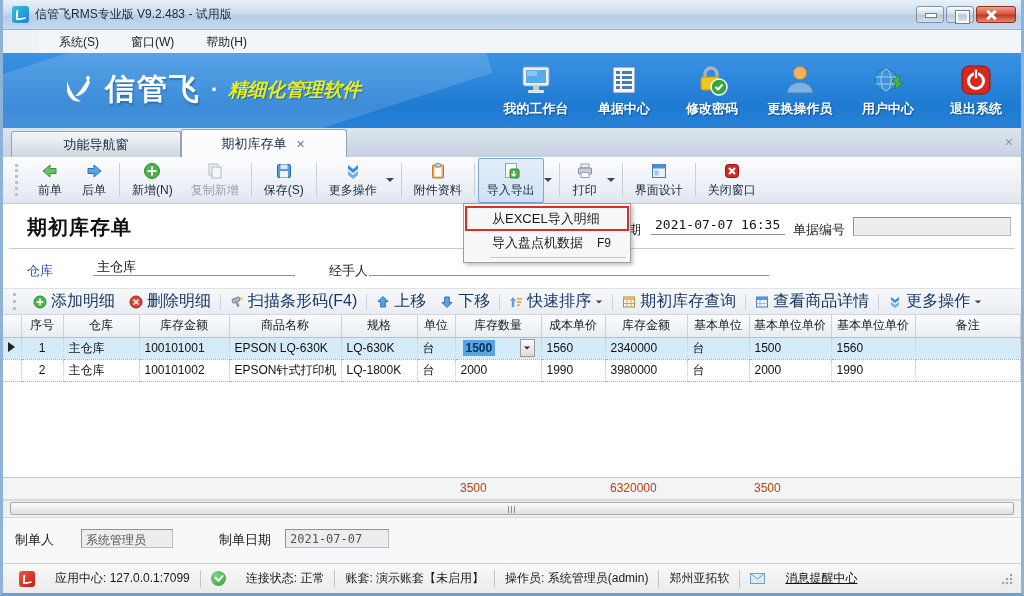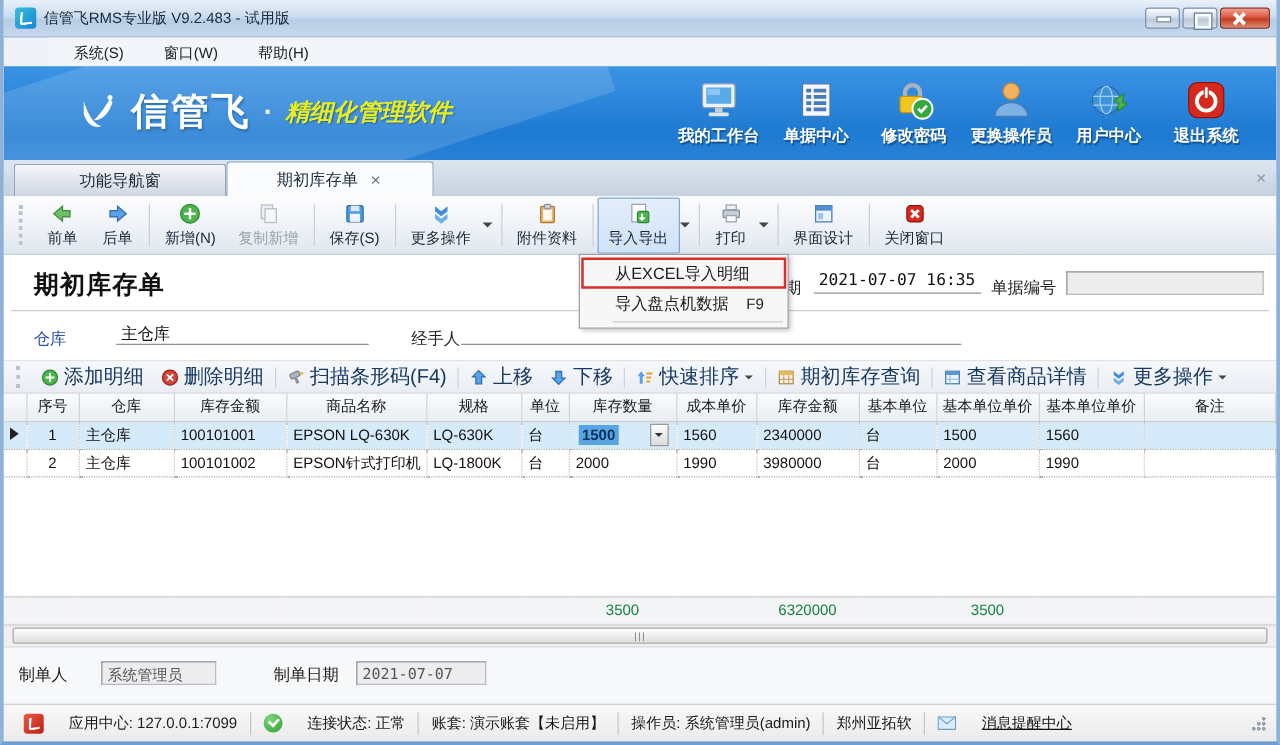--- a/index.html
+++ b/index.html
@@ -32,21 +32,21 @@
 
   
   .banner { position:absolute; top:53px; left:0; right:0; height:89px;
     background:linear-gradient(180deg,#3b93e4 0%,#1e7ad2 60%,#2f86da 100%); overflow:hidden; }
   .banner::before { content:""; position:absolute; left:-80px; top:-40px; width:560px; height:150px;
     background:rgba(255,255,255,0.14); transform:rotate(-18deg); }
   .brand { position:absolute; left:58px; top:16px; display:flex; align-items:center; gap:10px; }
   .brand-name { font-size:30px; font-weight:bold; color:#fff; letter-spacing:2px; text-shadow:1px 2px 2px rgba(0,40,90,.35); }
   .brand-dot { color:#fff; font-size:22px; font-weight:bold; }
   .brand-slogan { font-size:19px; font-weight:bold; font-style:italic; color:#e8ee1e; text-shadow:1px 1px 1px rgba(0,40,90,.4); }
-  .banner-actions { position:absolute; right:17px; top:6px; display:flex; }
+  .banner-actions { position:absolute; right:6px; top:6px; display:flex; gap:10px; }
   .banner-btn { display:flex; flex-direction:column; align-items:center; gap:3px; min-width:78px; padding:4px 4px; }
   .banner-btn .lbl { font-size:13px; font-weight:bold; color:#fff; text-shadow:1px 1px 1px rgba(0,30,70,.5); white-space:nowrap; }
   .bicon { width:34px; height:34px; }
 
   
   .client { position:absolute; top:128px; left:0; right:0; bottom:30px; display:flex; flex-direction:column; }
   .tabstrip { height:29px; background:linear-gradient(180deg,#dde5ef,#c6d1e0); display:flex; align-items:flex-end; padding-left:8px; position:relative; }
   .tab { height:26px; display:flex; align-items:center; justify-content:center; gap:8px; font-size:13px; color:#1c2a3a;
     border:1px solid #93a5bb; border-bottom:none; border-radius:3px 3px 0 0; }
   .tab.inactive { width:170px; background:linear-gradient(180deg,#f4f6f9,#cfd7e1); }
@@ -103,21 +103,21 @@
   td.center,th.center { text-align:center; }
   tr.sel td { background:#d5ebf9; }
   td.marker { padding:0; text-align:center; }
   .tri { display:inline-block; width:0; height:0; border-top:5px solid transparent; border-bottom:5px solid transparent; border-left:7px solid #222; }
   td.editcell { padding:0; background:#fff; }
   .editin { display:flex; align-items:center; height:100%; }
   .num-sel { background:#57a6e2; color:#0a3060; padding:1px 3px; margin-left:2px; font-weight:bold; }
   .dd-btn { margin-left:auto; width:15px; height:18px; background:linear-gradient(180deg,#fcfcfc,#dcdcdc); border:1px solid #9a9a9a; display:flex; align-items:center; justify-content:center; margin-right:1px; }
   .dd-btn .caret { border-top-color:#333; transform:scale(.8); }
   tr.filler td { height:96px; border:none; }
-  tr.totals td { background:#f3f4f6; border:none; border-top:1px solid #c6c6c6; border-bottom:1px solid #d9d9d9; text-align:center; color:#15803d; }
+  tr.totals td { background:#f3f4f6; border:none; border-top:1px solid #c6c6c6; border-bottom:1px solid #d9d9d9; text-align:left; color:#c2410c; }
 
   
   .hscroll { height:17px; background:#f0f0f0; border-top:1px solid #dcdcdc; padding:1px 2px; }
   .hthumb { height:13px; width:99%; margin:0 auto; border:1px solid #a9a9a9; border-radius:2px;
     background:linear-gradient(180deg,#fdfdfd,#dfdfdf); position:relative; }
   .hthumb::after { content:""; position:absolute; left:50%; top:3px; width:8px; height:7px; transform:translateX(-50%);
     background:repeating-linear-gradient(90deg,#8d8d8d 0 1px,transparent 1px 3px); }
 
   
   .footer { flex:1; background:#f7f8fa; border-top:1px solid #d5dae1; position:relative; }

